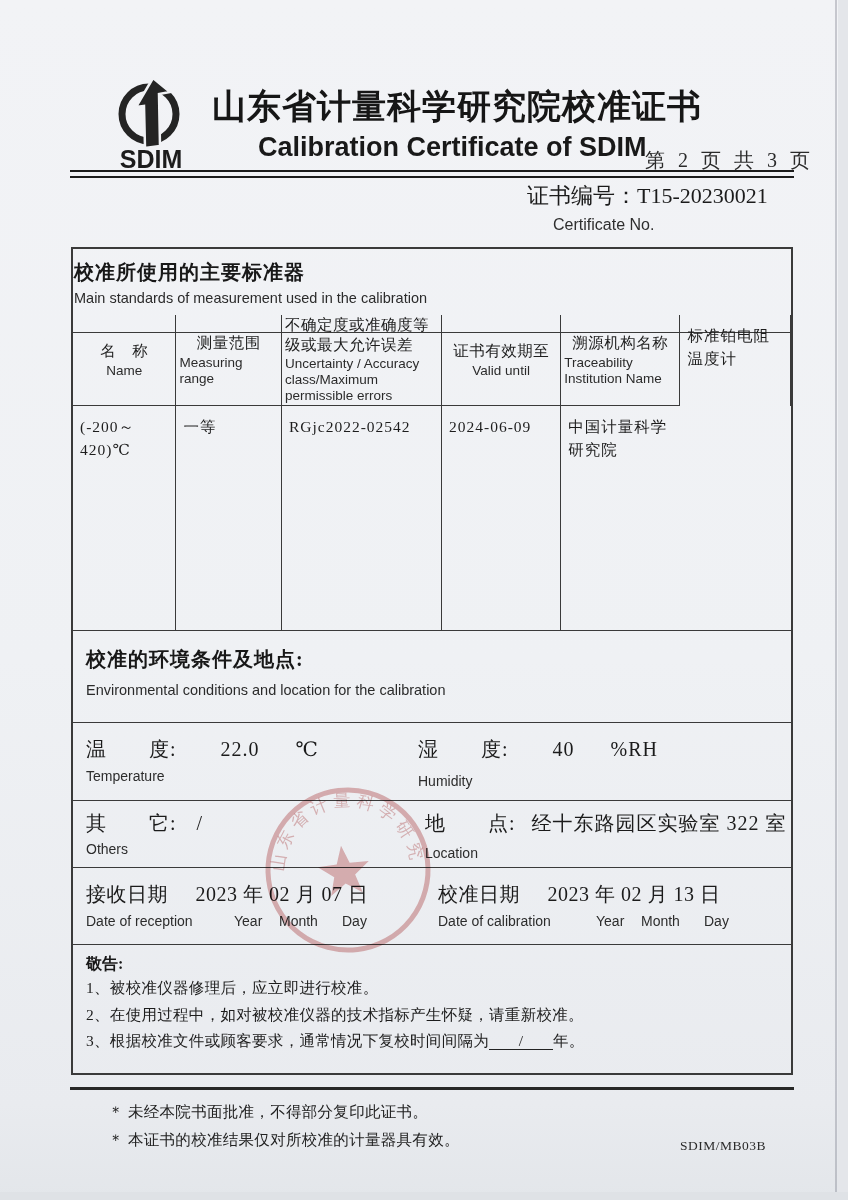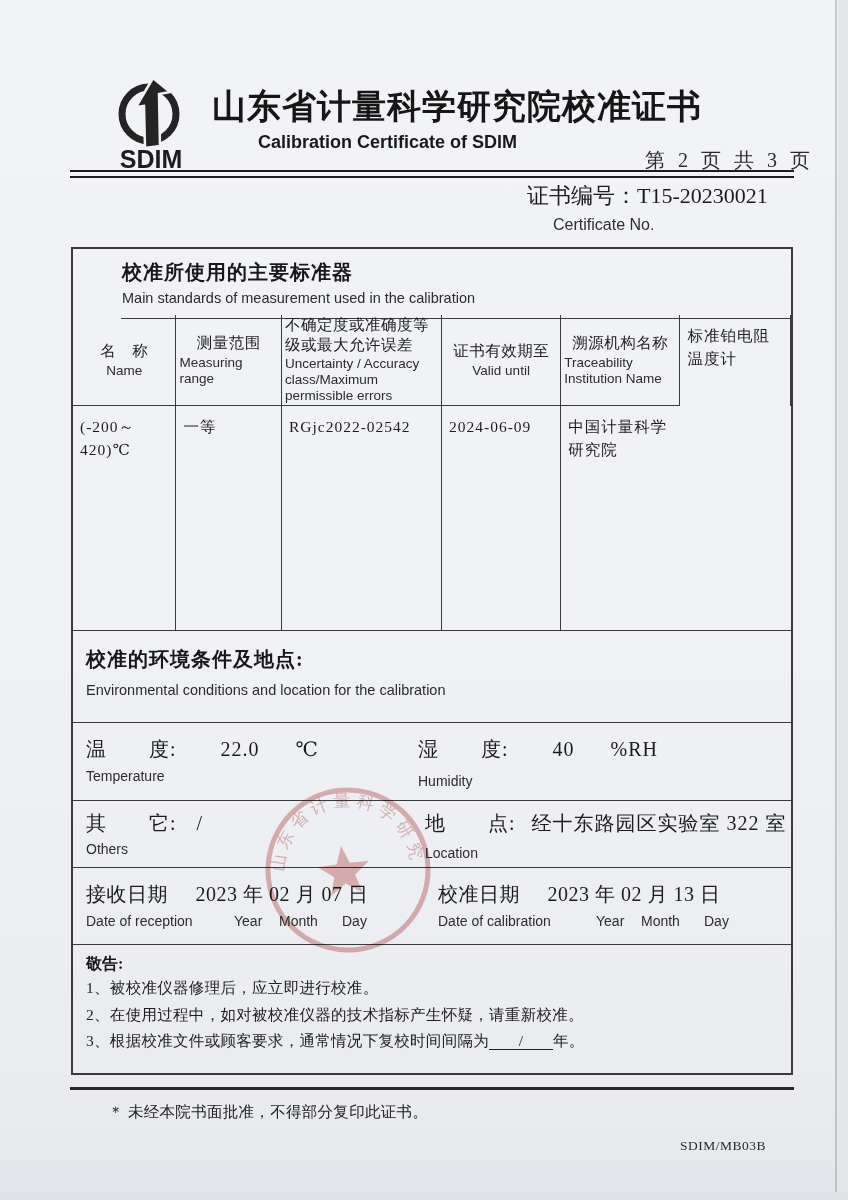--- a/index.html
+++ b/index.html
@@ -7,33 +7,33 @@
   .page{position:relative;width:848px;height:1200px;overflow:hidden;color:#1f1f1f;
         background:linear-gradient(180deg,#f2f3f6 0%,#eff1f4 55%,#e9ebef 92%,#e3e6ea 100%);}
   .scan-margin-r{position:absolute;top:0;bottom:0;right:0;width:10px;background:#e4e6ea;}
   .scan-edge-r{position:absolute;top:0;bottom:0;right:11px;width:2px;background:rgba(125,130,142,.38);}
   .scan-margin-b{position:absolute;left:0;right:0;bottom:0;height:8px;background:#dfe2e6;}
 
   
   .logo{position:absolute;left:98px;top:76px;width:106px;height:96px;}
   .title-cn{position:absolute;left:212px;top:84px;width:490px;font-size:34px;font-weight:bold;
             letter-spacing:1px;color:#161616;white-space:nowrap;}
-  .title-en{position:absolute;left:258px;top:132px;font-size:18px;font-weight:bold;
+  .title-en{position:absolute;left:258px;top:132px;font-size:27px;font-weight:bold;
             font-family:"Liberation Sans","DejaVu Sans",sans-serif;color:#191919;white-space:nowrap;text-align:right;}
   .page-indicator{position:absolute;left:645px;top:147px;font-size:20px;letter-spacing:4px;color:#2a2a2a;white-space:nowrap;}
   .rule-double{position:absolute;left:70px;top:170px;width:724px;height:4px;
                border-top:2.5px solid #1c1c1c;border-bottom:2px solid #1c1c1c;}
   .cert-line{position:absolute;left:527px;top:181px;font-size:22px;color:#1b1b1b;white-space:nowrap;}
   .cert-sub{position:absolute;left:553px;top:216px;font-size:16px;color:#2e2e2e;
             font-family:"Liberation Sans","DejaVu Sans",sans-serif;}
 
   
   .box{position:absolute;left:71px;top:247px;width:722px;height:828px;border:2px solid #3a3a3a;box-sizing:border-box;}
   .sec{position:absolute;left:0;right:0;border-bottom:1.5px solid #3a3a3a;box-sizing:border-box;}
-  .sec-standards{top:0;height:70px;padding:10px 13px 0 1px;margin-left:48px;}
+  .sec-standards{top:0;height:84px;padding:10px 13px 0 1px;}
   .sec-title-cn{font-size:20px;font-weight:bold;letter-spacing:1px;color:#181818;}
   .sec-title-en{font-size:14.5px;color:#2b2b2b;font-family:"Liberation Sans","DejaVu Sans",sans-serif;margin-top:4px;}
 
   .tbl{position:absolute;top:66px;left:0;right:0;height:316px;display:grid;
        grid-template-columns:14.4% 14.7% 22.3% 16.6% 16.6% 15.4%;
        grid-template-rows:91px 1fr;border-bottom:1.5px solid #3a3a3a;box-sizing:border-box;}
   .th{border-right:1.5px solid #3a3a3a;border-bottom:1.5px solid #3a3a3a;display:flex;flex-direction:column;
       align-items:center;justify-content:center;text-align:left;padding:2px 3px;box-sizing:border-box;}
   .th:nth-child(6){border-right:none;}
   .th .cn{font-size:15.5px;color:#1d1d1d;letter-spacing:.5px;line-height:1.25;}
@@ -198,20 +198,21 @@
       <div class="notes-item">2、在使用过程中，如对被校准仪器的技术指标产生怀疑，请重新校准。</div>
       <div class="notes-item">
         <span>3、根据校准文件或顾客要求，通常情况下复校时间间隔为</span><span class="blank">/</span><span>年。</span>
       </div>
     </div>
   </div>
 
   <div class="rule-close"></div>
   <div class="footnotes">
     <div>＊ 未经本院书面批准，不得部分复印此证书。</div>
+    <div>＊ 本证书的校准结果仅对所校准的计量器具有效。</div>
   </div>
   <div class="form-code">SDIM/MB03B</div>
 
   <div class="seal">
     <svg viewBox="0 0 208 208" width="208" height="208">
       <defs>
         <path id="sealArc" d="M 40 104 A 64 64 0 1 1 168 104" fill="none"></path>
       </defs>
       <circle cx="104" cy="104" r="80" fill="none" stroke="rgba(196,100,100,0.52)" stroke-width="5"></circle>
       <text font-size="17" letter-spacing="5" fill="rgba(193,96,96,0.48)" font-family="Liberation Serif, DejaVu Serif, serif">

